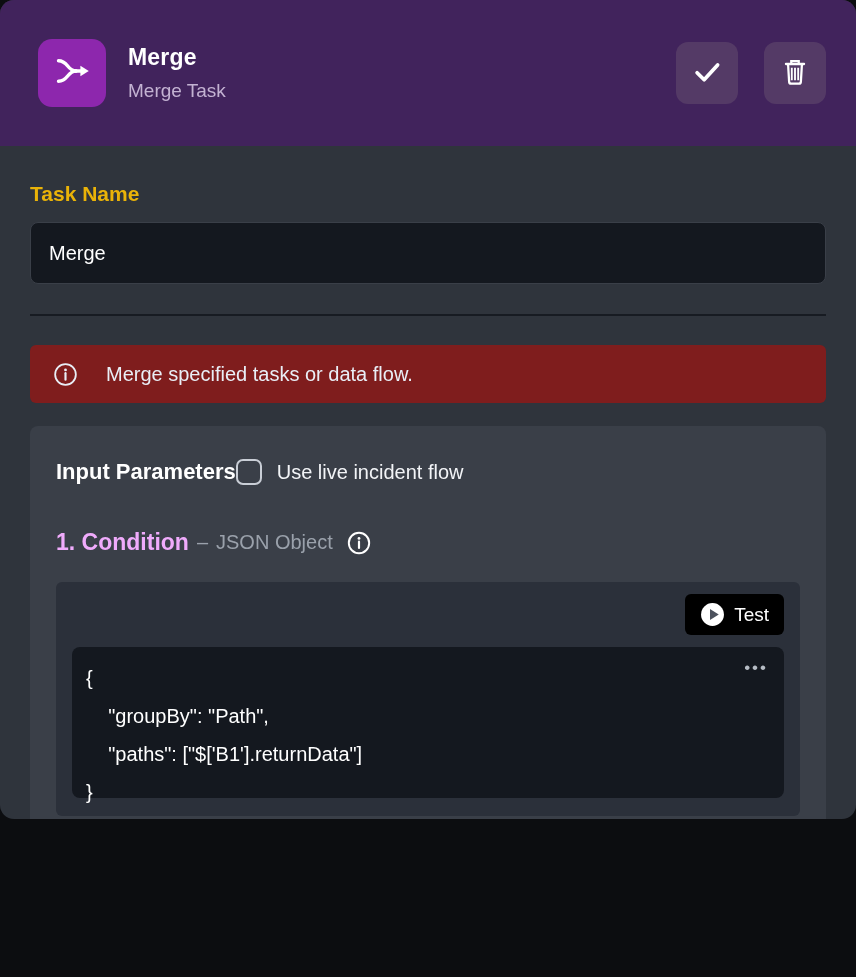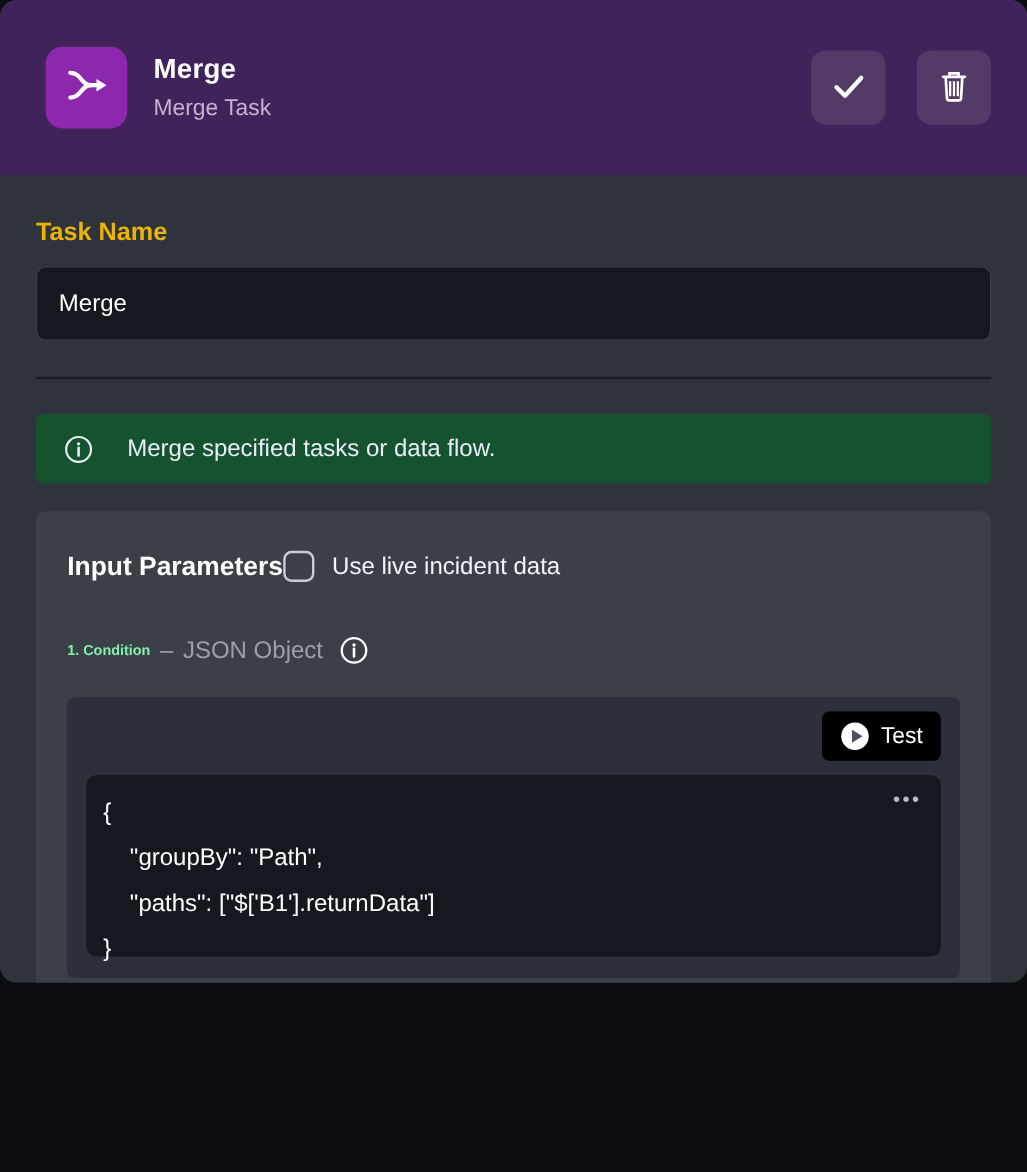--- a/index.html
+++ b/index.html
@@ -29,21 +29,21 @@
   .body { padding: 0 30px; }
   .field-label { margin-top: 36px; color: #eab308; font-size: 21px; font-weight: bold; }
   .text-input {
     margin-top: 16px; width: 100%; height: 62px;
     background: #14181f; border: 1px solid #3a3f48; border-radius: 8px;
     color: #ffffff; font-size: 20px; padding: 0 18px;
     font-family: "Liberation Sans", "DejaVu Sans", sans-serif;
   }
   .divider { margin-top: 30px; height: 2px; background: #171b22; border: none; }
   .info-banner {
-    margin-top: 29px; height: 58px; background: #14532d; border-radius: 6px;
+    margin-top: 29px; height: 58px; background: #7f1d1d; border-radius: 6px;
     display: flex; align-items: center; padding: 0 22px; gap: 27px;
   }
   .info-banner-text { color: #e9eef6; font-size: 20px; }
   .sample-btn {
     margin-top: 30px; width: 100%; height: 64px;
     background: #565c69; border: none; border-radius: 6px; cursor: pointer;
     display: flex; align-items: center; justify-content: center; gap: 11px;
     color: #ffffff; font-size: 20px;
     font-family: "Liberation Sans", "DejaVu Sans", sans-serif;
   }
@@ -54,21 +54,21 @@
   }
   .panel-header { display: flex; align-items: center; justify-content: flex-start; }
   .panel-title { color: #ffffff; font-size: 22px; font-weight: bold; }
   .live-toggle { display: flex; align-items: center; gap: 15px; cursor: pointer; }
   .checkbox {
     width: 26px; height: 26px; border: 2px solid #c9ced6; border-radius: 7px;
     background: transparent; flex: 0 0 auto;
   }
   .live-label { color: #f2f4f7; font-size: 20px; }
   .param-label-row { margin-top: 44px; display: flex; align-items: center; gap: 8px; }
-  .param-name { color: #86efac; font-size: 12px; font-weight: bold; }
+  .param-name { color: #f0abfc; font-size: 23px; font-weight: bold; }
   .param-type { color: #9aa1ab; font-size: 20px; }
   .param-info { margin-left: 5px; display: flex; }
   .code-container {
     margin-top: 26px; background: #2b303a; border-radius: 6px;
     padding: 12px 16px 18px 16px;
   }
   .code-toolbar { display: flex; justify-content: flex-end; }
   .test-btn {
     background: #000000; border: none; border-radius: 6px; cursor: pointer;
     display: flex; align-items: center; gap: 9px; padding: 8px 15px;
@@ -146,21 +146,21 @@
     </div>
 
 
     
     <div class="panel">
 
       <div class="panel-header">
         <div class="panel-title">Input Parameters</div>
         <div class="live-toggle">
           <span class="checkbox"></span>
-          <span class="live-label">Use live incident data</span>
+          <span class="live-label">Use live incident flow</span>
         </div>
       </div>
 
       <div class="param-label-row">
         <span class="param-name">1. Condition</span>
         <span class="param-type">–</span>
         <span class="param-type">JSON Object</span>
         <span class="param-info">
           <svg width="26" height="26" viewBox="0 0 24 24" fill="none">
             <circle cx="12" cy="12" r="9.4" stroke="#fff" stroke-width="1.8"></circle>

